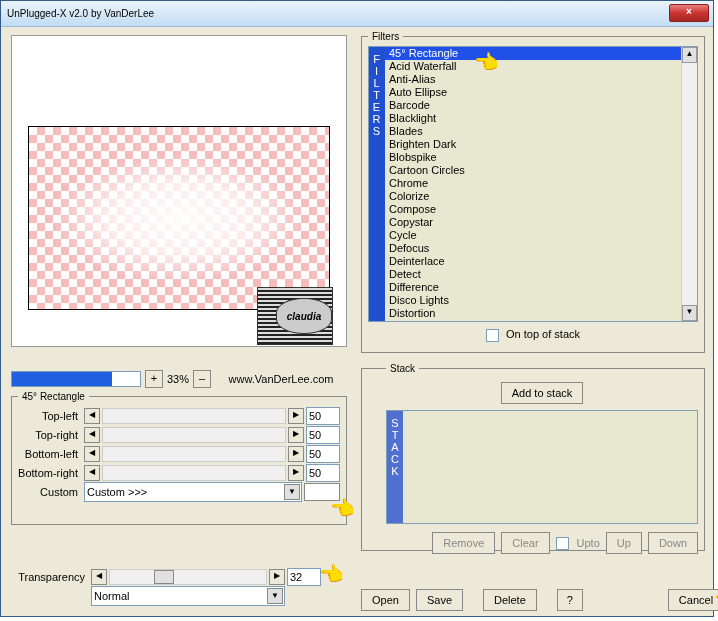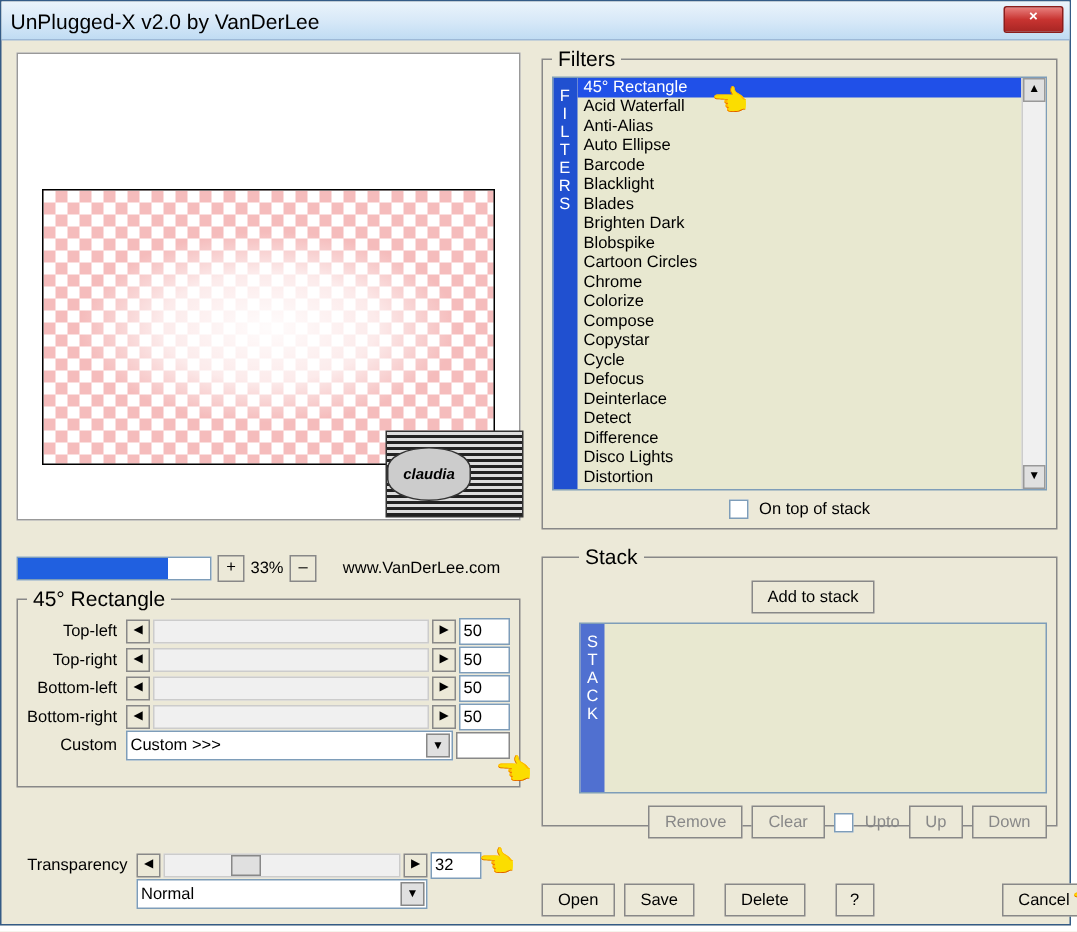--- a/index.html
+++ b/index.html
@@ -1,33 +1,33 @@
 <!DOCTYPE html>
 <html><head>
 <meta charset="utf-8">
 <style>
 * { box-sizing: border-box; margin: 0; padding: 0; font-family: Tahoma, Arial, sans-serif; font-size: 11px; }
 body { background: #fff; width: 718px; height: 621px; position: relative; overflow: hidden; }
 
 .window { width: 714px; height: 617px; border: 1px solid #345b86; background: #ece9d8; position: relative; }
 .titlebar { height: 26px; background: linear-gradient(to bottom, #eaf3fb 0%, #d8e9f8 50%, #c0dcf3 100%); border-bottom: 1px solid #9db9d7; display: flex; align-items: center; padding-left: 6px; position: relative; }
-.titlebar .title { color: #000; font-size: 14px; }
+.titlebar .title { color: #000; font-size: 10px; }
 .close-btn { position: absolute; right: 4px; top: 3px; width: 40px; height: 18px; background: linear-gradient(to bottom, #e87f7d 0%, #c83431 50%, #a92624 100%); border: 1px solid #8b1d1b; border-radius: 2px; color: #fff; text-align: center; line-height: 14px; font-weight: bold; cursor: pointer; font-size: 10px; }
 
 .content { position: absolute; top: 30px; left: 6px; right: 6px; bottom: 6px; }
 
 .preview-area { position: absolute; left: 4px; top: 4px; width: 336px; height: 312px; background: #fff; border: 1px solid #999; }
 .preview-canvas { position: absolute; left: 16px; top: 90px; width: 302px; height: 184px; border: 1px solid #000; background: repeating-conic-gradient(#f5bcbc 0% 25%, #fff 0% 50%) 0 0/16px 16px; }
 .preview-canvas::after { content: ""; position: absolute; inset: 0; background: radial-gradient(ellipse 60% 50% at 50% 50%, rgba(255,255,255,0.95) 0%, rgba(255,255,255,0.7) 40%, rgba(255,255,255,0) 70%); }
 
-.watermark { position: absolute; left: 250px; top: 256px; width: 92px; height: 58px; background: repeating-linear-gradient(0deg, #222 0px, #222 2px, #ddd 2px, #ddd 4px); border: 1px solid #333; display: flex; align-items: center; justify-content: flex-start; }
+.watermark { position: absolute; left: 250px; top: 256px; width: 76px; height: 58px; background: repeating-linear-gradient(0deg, #222 0px, #222 2px, #ddd 2px, #ddd 4px); border: 1px solid #333; display: flex; align-items: center; justify-content: flex-end; }
 .watermark-inner { background: #ccc; border: 1px solid #333; border-radius: 50%/40%; width: 56px; height: 36px; display: flex; align-items: center; justify-content: center; font-style: italic; font-weight: bold; font-size: 10px; }
 
 fieldset { border: 1px solid #888; padding: 4px 6px 6px 6px; margin: 0; }
-legend { padding: 0 4px; font-size: 14px; }
+legend { padding: 0 4px; font-size: 10px; }
 
 .filters-box { position: absolute; left: 354px; top: 0; width: 344px; height: 322px; }
 .filter-list-wrap { display: flex; height: 276px; border: 1px solid #7e9db9; background: #e8e8d0; }
 .filter-spine { width: 16px; background: #2050d0; color: #fff; display: flex; flex-direction: column; align-items: center; justify-content: flex-start; padding-top: 6px; font-size: 9px; letter-spacing: 1px; }
 .filter-spine span { display: block; }
 .filter-list { flex: 1; overflow-y: hidden; position: relative; }
 .filter-list .item { padding: 0 4px; height: 13px; line-height: 13px; color: #000; cursor: pointer; white-space: nowrap; }
 .filter-list .item.selected { background: #2050e8; color: #fff; }
 .scrollbar-v { width: 16px; background: #f0f0f0; border-left: 1px solid #ccc; position: relative; }
 .scroll-btn { height: 16px; background: #e0e0e0; border: 1px solid #999; font-size: 8px; text-align: center; line-height: 12px; cursor: pointer; }

